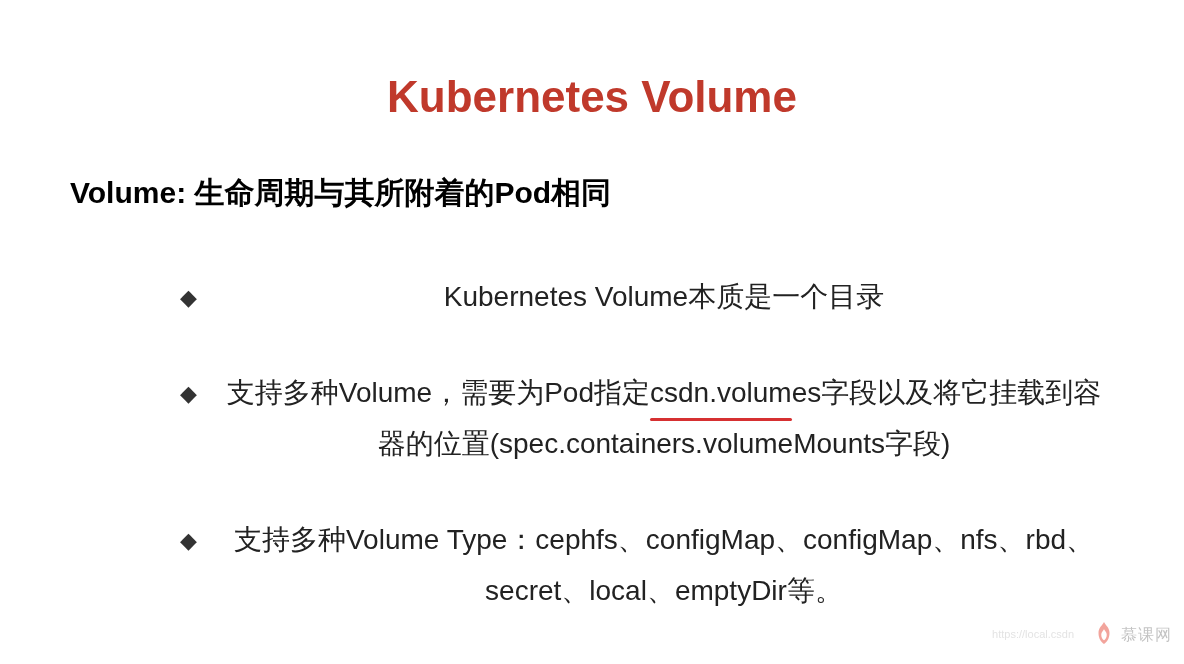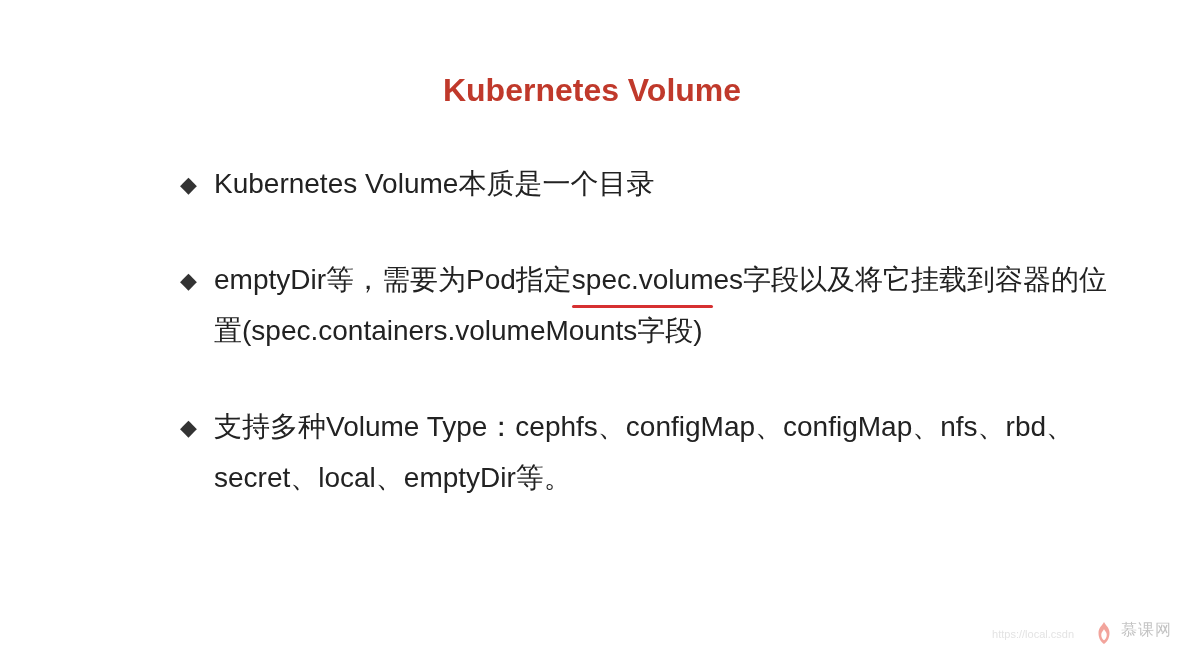--- a/index.html
+++ b/index.html
@@ -13,21 +13,21 @@
       background: #ffffff;
       font-family: "Microsoft YaHei", "PingFang SC", "Hiragino Sans GB", sans-serif;
       position: relative;
       overflow: hidden;
     }
     .slide {
       padding: 72px 70px 40px 70px;
     }
     .title {
       text-align: center;
-      font-size: 32px;
+      font-size: 44px;
       font-weight: 600;
       color: #c0392b;
       margin-bottom: 50px;
     }
     .subtitle {
       font-size: 30px;
       font-weight: 600;
       color: #000000;
       margin-bottom: 58px;
       line-height: 1.4;
@@ -45,41 +45,42 @@
     }
     .bullet-marker {
       flex-shrink: 0;
       width: 34px;
       font-size: 22px;
       color: #333;
       padding-top: 6px;
     }
     .bullet-text {
       flex: 1;
+      text-align: center;
     }
     .underlined {
       position: relative;
       display: inline-block;
     }
     .underlined::after {
       content: "";
       position: absolute;
       left: 0;
       bottom: -2px;
       width: 100%;
       height: 3px;
       background: #d63031;
       border-radius: 2px;
     }
     .watermark-right {
       position: absolute;
       right: 12px;
       bottom: 18px;
       display: flex;
-      align-items: flex-start;
+      align-items: flex-end;
       gap: 6px;
       opacity: 0.5;
     }
     .watermark-flame {
       width: 22px;
       height: 26px;
     }
     .watermark-flame svg {
       width: 100%;
       height: 100%;
@@ -96,32 +97,33 @@
       font-size: 11px;
       color: #ccc;
       opacity: 0.55;
     }
   </style>
 </head>
 <body>
 
 <div class="slide">
   <h1 class="title">Kubernetes Volume</h1>
+  <h2 class="subtitle">Volume: 生命周期与其所附着的Pod相同</h2>
 
   <div class="bullet-list">
 
     <div class="bullet-item">
       <span class="bullet-marker">◆</span>
       <span class="bullet-text">Kubernetes Volume本质是一个目录</span>
     </div>
 
     <div class="bullet-item">
       <span class="bullet-marker">◆</span>
       <span class="bullet-text">
-        <span>emptyDir等，需要为Pod指定</span><span class="underlined">spec.volum</span><span>es字段以及将它挂载到容器的位置(spec.containers.volumeMounts字段)</span>
+        <span>支持多种Volume，需要为Pod指定</span><span class="underlined">csdn.volum</span><span>es字段以及将它挂载到容器的位置(spec.containers.volumeMounts字段)</span>
       </span>
     </div>
 
     <div class="bullet-item">
       <span class="bullet-marker">◆</span>
       <span class="bullet-text">支持多种Volume Type：cephfs、configMap、configMap、nfs、rbd、secret、local、emptyDir等。</span>
     </div>
 
   </div>
 </div>

